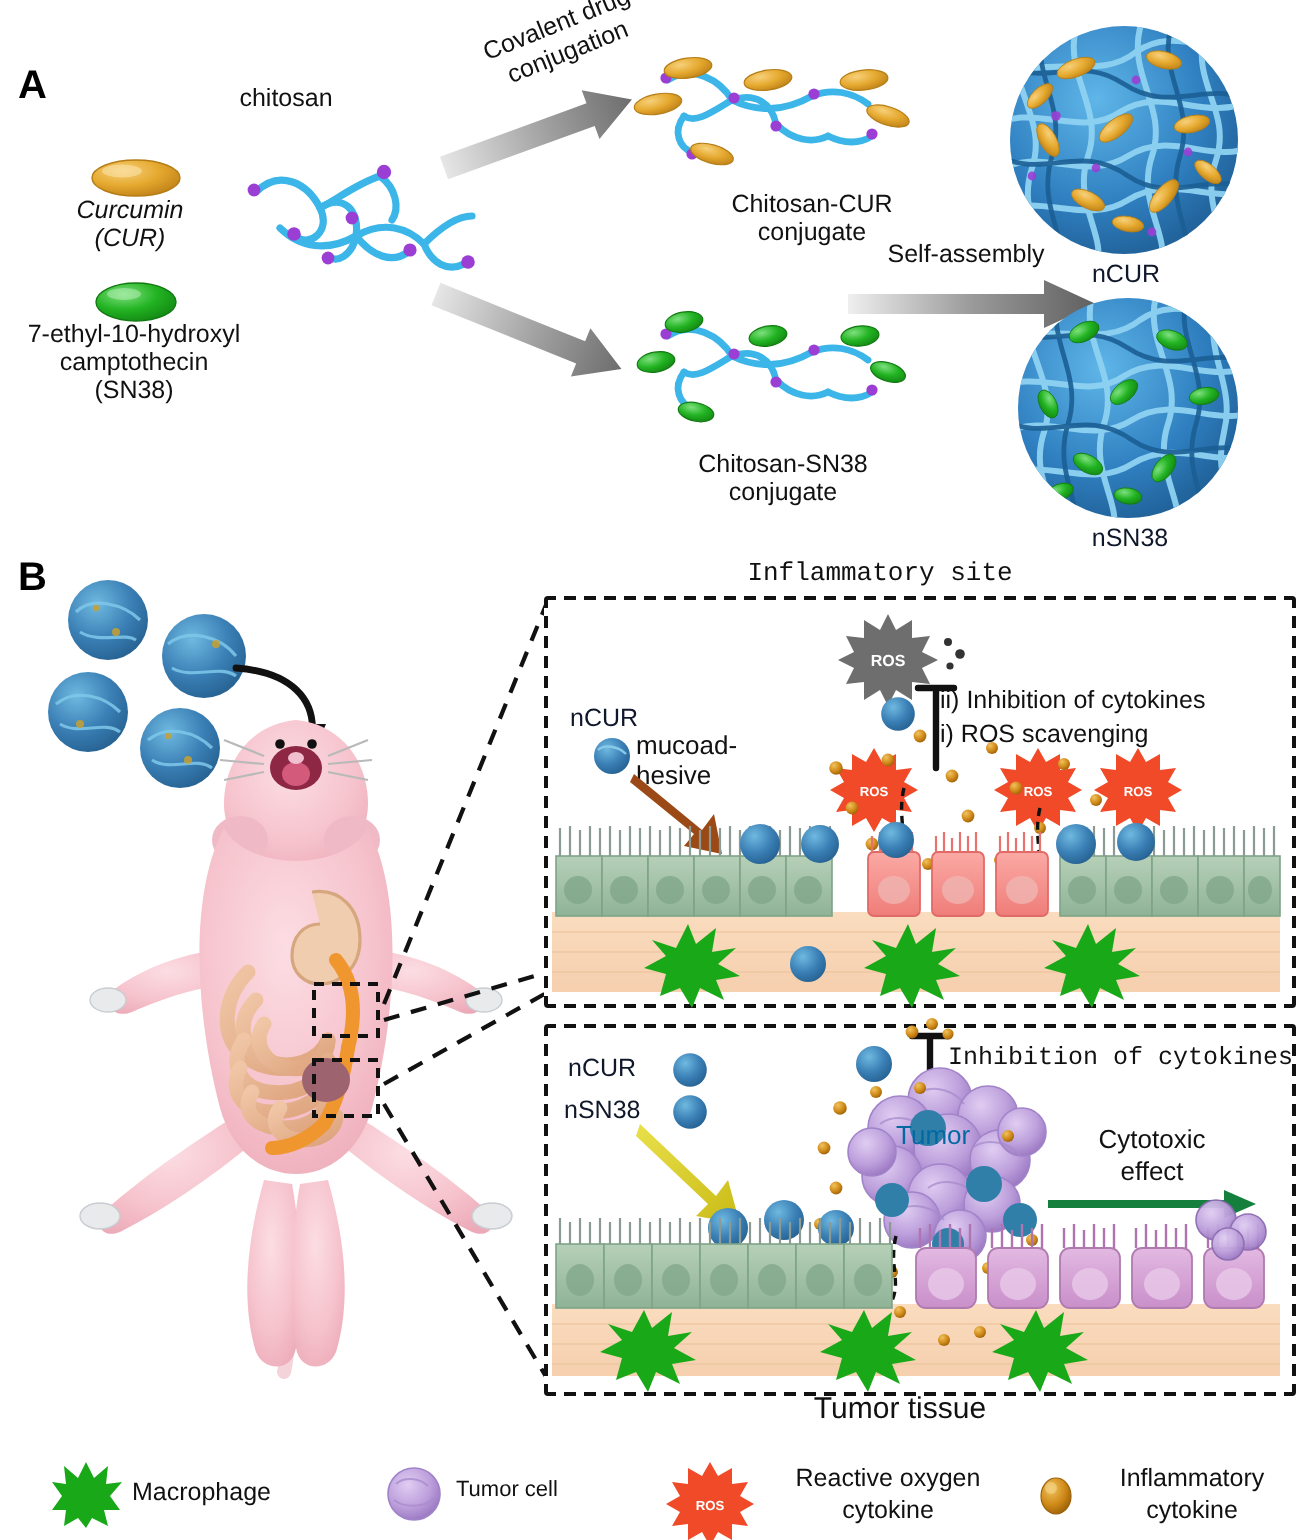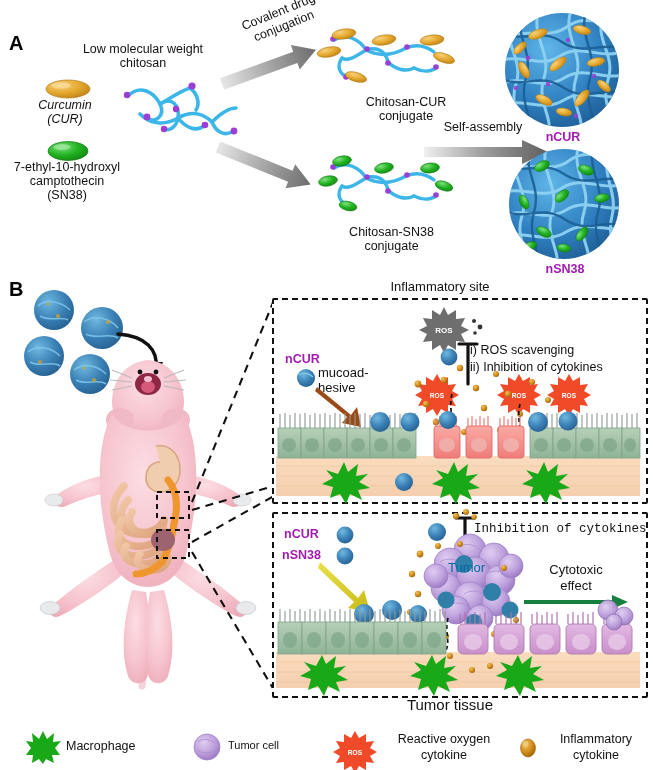--- a/index.html
+++ b/index.html
@@ -3,21 +3,21 @@
 <meta charset="utf-8">
 <title>Schematic</title>
 <style>
   html,body{margin:0;padding:0;background:#ffffff;}
   body{width:653px;height:770px;position:relative;overflow:hidden;
        font-family:"Liberation Sans","DejaVu Sans",sans-serif;color:#111;}
   .fig{position:absolute;left:0;top:0;width:653px;height:770px;}
   .abs{position:absolute;}
   .panel-letter{font-weight:bold;font-size:20px;letter-spacing:0;color:#000;}
   .lbl{font-size:12.5px;line-height:1.12;text-align:center;color:#111;}
-  .lbl-b{font-size:12.5px;font-weight:bold;line-height:1.12;text-align:center;color:#a21caf;}
+  .lbl-b{font-size:12.5px;font-weight:normal;line-height:1.12;text-align:center;color:#0f172a;}
   .lbl-l{font-size:12.5px;line-height:1.15;text-align:left;color:#111;}
   .rot-a{transform:rotate(-22deg);transform-origin:left top;}
   .dashbox{border:2.2px dashed #111;border-radius:2px;background:#fff;}
   svg{display:block;overflow:visible;}
 </style>
 </head>
 <body>
 
 <div class="fig">
 
@@ -48,21 +48,20 @@
     <ellipse cx="30" cy="11" rx="20" ry="9.5" fill="url(#snGrad)" stroke="#127a12" stroke-width="0.7"></ellipse>
     <ellipse cx="24" cy="7" rx="8.5" ry="3" fill="#bdf2bd" opacity="0.5"></ellipse>
   </svg>
   <div class="abs lbl" style="left:2px;top:160px;width:130px;">
     <div>7-ethyl-10-hydroxyl</div>
     <div>camptothecin</div>
     <div>(SN38)</div>
   </div>
 
   <div class="abs lbl" style="left:68px;top:42px;width:150px;">
-    <div>Low molecular weight</div>
     <div>chitosan</div>
   </div>
 
   <svg class="abs" style="left:120px;top:74px;" width="130" height="80">
     <g fill="none" stroke="#3cb6e8" stroke-width="3.6" stroke-linecap="round">
       <path d="M8,22 C20,10 34,18 40,30 C46,42 34,50 28,44"></path>
       <path d="M40,30 C52,22 60,32 58,44 C56,54 48,58 44,54"></path>
       <path d="M20,40 C30,50 44,52 58,44 C72,36 84,40 92,48"></path>
       <path d="M58,44 C66,54 76,58 84,52"></path>
       <path d="M92,48 C100,40 108,34 116,34"></path>
@@ -391,21 +390,21 @@
       <path d="M42,252 L124,206"></path>
       <path d="M42,262 L124,400"></path>
     </g>
   </svg>
 
   <svg class="abs" style="left:155px;top:490px;" width="48" height="80">
     <rect x="2" y="2" width="32" height="26" fill="none" stroke="#111" stroke-width="2" stroke-dasharray="5,4"></rect>
     <rect x="2" y="40" width="32" height="28" fill="none" stroke="#111" stroke-width="2" stroke-dasharray="5,4"></rect>
   </svg>
 
-  <div class="abs lbl" style="left:340px;top:280px;width:200px;font-size:13px;">Inflammatory site</div>
+  <div class="abs lbl" style="left:340px;top:280px;width:200px;font-size:13px;font-family:Liberation Mono, monospace;">Inflammatory site</div>
 
   <div class="abs dashbox" style="left:272px;top:298px;width:372px;height:202px;"></div>
 
   <svg class="abs" style="left:418px;top:305px;" width="70" height="40">
     <polygon points="26,2 30,10 38,5 38,14 47,13 43,21 51,25 43,29 47,37 38,36 38,45 30,40 26,48 22,40 14,45 14,36 5,37 9,29 1,25 9,21 5,13 14,14 14,5 22,10" fill="#6e6e6e"></polygon>
     <text x="26" y="28" font-size="8" font-weight="bold" fill="#fff" text-anchor="middle" font-family="Liberation Sans, sans-serif">ROS</text>
     <g fill="#333">
         <circle cx="56" cy="16" r="2"></circle>
         <circle cx="62" cy="22" r="2.4"></circle>
         <circle cx="57" cy="28" r="1.8"></circle>
@@ -423,22 +422,22 @@
   </svg>
   <div class="abs lbl-l" style="left:318px;top:366px;width:64px;font-size:13px;">
     <div>mucoad-</div>
     <div>hesive</div>
   </div>
   <svg class="abs" style="left:315px;top:385px;" width="52" height="44">
     <path d="M2,2 L36,30 L42,22 L46,42 L27,38 L32,32 L0,6 Z" fill="#9b4a17"></path>
   </svg>
 
   <div class="abs lbl-l" style="left:470px;top:342px;width:180px;font-size:12.5px;line-height:1.35;">
+    <div>ii) Inhibition of cytokines</div>
     <div>i) ROS scavenging</div>
-    <div>ii) Inhibition of cytokines</div>
   </div>
 
   <svg class="abs" style="left:440px;top:348px;" width="18" height="18">
     <circle cx="9" cy="9" r="8.4" fill="url(#npSmall)"></circle>
   </svg>
 
   <svg class="abs" style="left:415px;top:373px;" width="190" height="36">
     <g>
       <polygon points="22,1 26,8 33,4 33,12 41,11 37,18 44,22 37,26 41,33 33,32 33,40 26,36 22,43 18,36 11,40 11,32 3,33 7,26 0,22 7,18 3,11 11,12 11,4 18,8" fill="#f04a28"></polygon>
       <text x="22" y="25" font-size="6.6" font-weight="bold" fill="#fff" text-anchor="middle" font-family="Liberation Sans, sans-serif">ROS</text>

